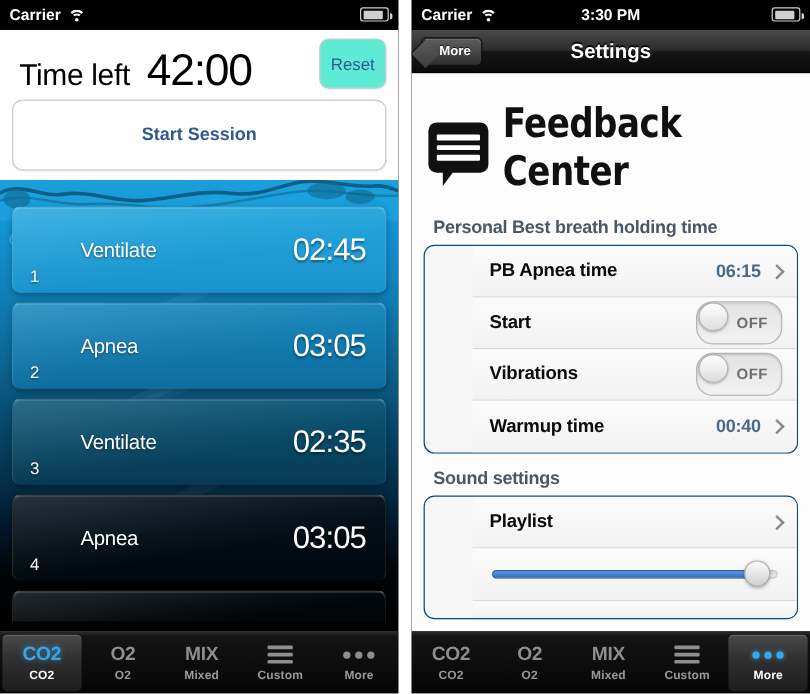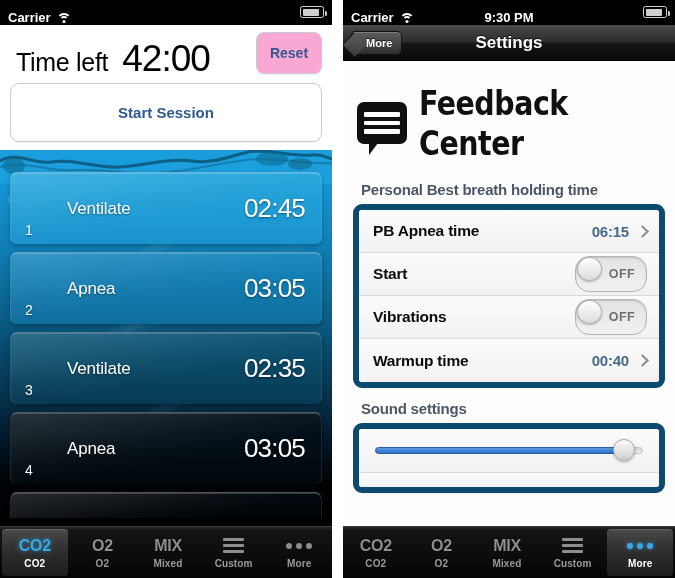--- a/index.html
+++ b/index.html
@@ -13,21 +13,21 @@
 
   
   .phone { position: relative; height: 578px; overflow: hidden; background:#000; }
   .phone-left  { width: 332px; }
   .gap { width: 11px; height: 578px; background:#ffffff; flex: 0 0 11px; }
   .phone-right { width: 332px; }
 
   
   .statusbar {
     height: 25px; background: #000; color: #fff;
-    display: flex; align-items: flex-end; position: relative;
+    display: flex; align-items: center; position: relative;
     font-size: 13px; font-weight: bold;
   }
   .sb-left { display:flex; align-items:center; gap:6px; padding-left:8px; }
   .wifi-icon { display:inline-block; width:15px; height:12px; position:relative; }
   .wifi-icon i {
     position:absolute; border: 2px solid #fff; border-bottom-color: transparent;
     border-left-color: transparent; border-right-color: transparent;
     border-radius: 50%; left:50%; transform: translateX(-50%);
   }
   .wifi-icon i:nth-child(1){ width:15px; height:15px; top:1px; }
@@ -43,22 +43,22 @@
   .battery:after { content:""; position:absolute; right:-4px; top:3.5px; width:2.5px; height:5px;
                    background:#cfcfcf; border-radius:0 1.5px 1.5px 0; }
 
   
   .top-panel { background:#fff; padding: 6px 10px 8px 10px; }
   .timer-row { display:flex; align-items:center; justify-content:space-between; height:44px; }
   .timer-left { display:flex; align-items:baseline; gap:14px; padding-left:6px;margin-top:12px; }
   .timer-label { font-size:25px; color:#000; letter-spacing:-.3px; }
   .timer-value { font-size:37px; color:#000; letter-spacing:-1px; font-weight:400; }
   .reset-btn {
-    width:66px; height:42px; border:1px solid #c9ccd1; border-radius:8px;
-    background:#f9a8d4; color:#31598f; font-size:14px; font-weight:bold;
+    width:56px; height:42px; border:1px solid #c9ccd1; border-radius:8px;
+    background:#5eead4; color:#31598f; font-size:14px; font-weight:normal;
     display:flex; align-items:center; justify-content:center;
     box-shadow:0 1px 1px rgba(0,0,0,.06);
   }
   .start-btn {
     margin-top:8px; height:59px; border:1px solid #c9ccd1; border-radius:9px;
     background:#fff; color:#31598f; font-size:15px; font-weight:bold;
     display:flex; align-items:center; justify-content:center;
     box-shadow:0 1px 1px rgba(0,0,0,.06);
   }
 
@@ -188,22 +188,22 @@
     font-family:"Liberation Sans Narrow","DejaVu Sans Condensed","Liberation Sans",sans-serif;
     font-size:34px; font-weight:bold; color:#101010; letter-spacing:-.5px;
     transform: scaleX(.93); transform-origin:left center;
   }
 
   .section-head {
     padding: 12px 0 6px 18px; color:#4b5667; font-size:15px; font-weight:bold;
     letter-spacing:-.2px;
   }
   .group {
-    margin: 0 10px; background:#f6f6f6; border:6px solid #0c4a6e; border-radius:9px;
-    overflow:hidden; box-shadow: 0 1px 1px rgba(0,0,0,.04);
+    margin: 0 10px; background:#f6f6f6; border:1px solid #0c4a6e; border-radius:9px;
+    overflow:hidden; box-shadow: 0 1px 1px rgba(0,0,0,.04); padding-left: 40px;
   }
   .srow {
     height:43px; display:flex; align-items:center; justify-content:space-between;
     padding: 0 12px 0 14px; border-bottom:1px solid #d8d8d8;
     background: linear-gradient(180deg,#fbfbfb,#f2f2f2);
   }
   .srow:last-child { border-bottom:none; }
   .srow-label { font-size:15.5px; font-weight:bold; color:#0b0b0b; letter-spacing:-.2px; }
   .srow-right { display:flex; align-items:center; gap:9px;margin-left:20px; }
   .srow-value { font-size:15px; color:#4a6a8a; font-weight:bold; letter-spacing:-.2px; }
@@ -378,21 +378,21 @@
 
     <div class="statusbar">
       <div class="sb-left">
         <span>Carrier</span>
         <span class="wifi-icon">
             <i></i>
             <i></i>
             <i class="dot"></i>
           </span>
       </div>
-      <div class="sb-time">9:30 PM</div>
+      <div class="sb-time">3:30 PM</div>
       <div class="battery">
           <div class="fill"></div>
         </div>
     </div>
 
     <div class="navbar">
       <div class="back-btn">
         <span class="back-label">More</span>
       </div>
       <div class="navbar-title">Settings</div>
@@ -438,20 +438,24 @@
           <span class="srow-right">
             <span class="srow-value">00:40</span>
             <span class="chev"></span>
           </span>
         </div>
       </div>
 
       <div class="section-head">Sound settings</div>
 
       <div class="group">
+        <div class="srow">
+          <span class="srow-label">Playlist</span>
+          <span class="chev"></span>
+        </div>
         <div class="slider-row">
           <span class="slider">
             <span class="track"></span>
             <span class="filled" id="slider-filled" style="width: 93%;"></span>
             <span class="knob" id="slider-knob" style="left: calc(93% - 11px);"></span>
           </span>
         </div>
         <div class="partial-row"></div>
       </div>
     </div>

